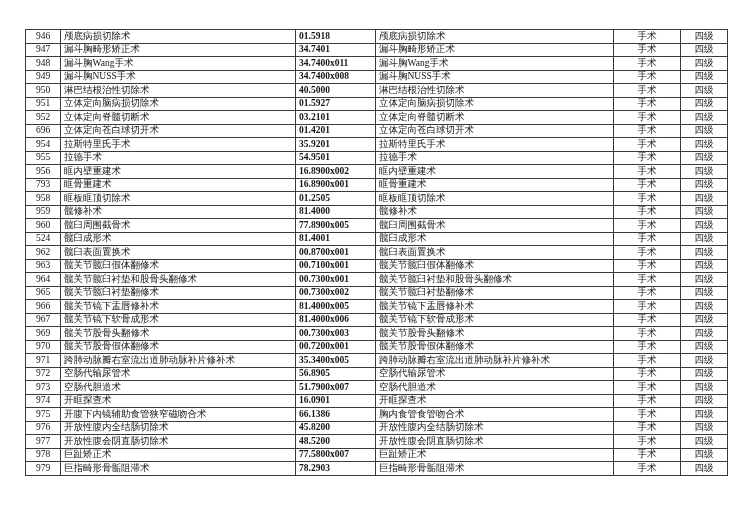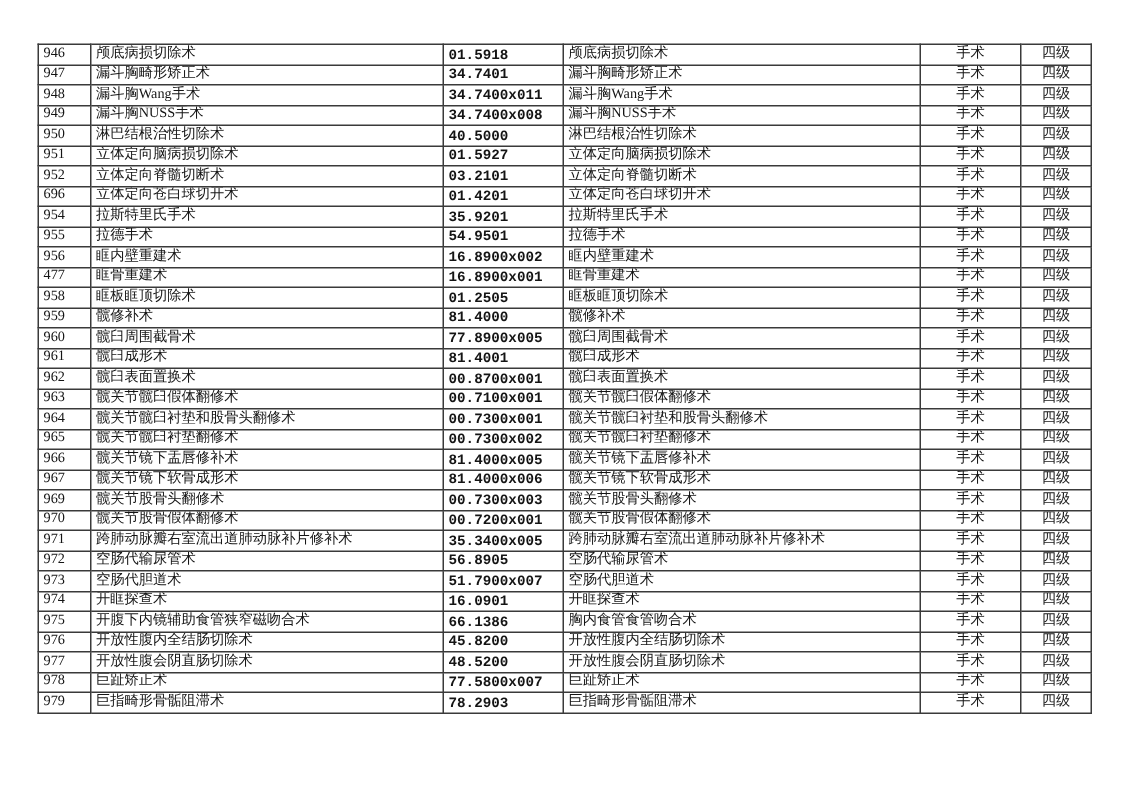--- a/index.html
+++ b/index.html
@@ -16,24 +16,24 @@
     border:1px solid #3a3a3a;
     height:12.5px;
     padding:0 3px;
     font-size:9.5px;
     line-height:1;
     color:#141414;
     overflow:hidden;
     white-space:nowrap;
     vertical-align:middle;
   }
-  td.num{text-align:left;font-size:9px;padding:0 1px;}
+  td.num{text-align:center;font-size:9px;padding:0 1px;}
   td.name{text-align:left;}
   td.code{
-    font-family:Liberation Mono, monospace;
+    font-family:Liberation Serif, serif;
     font-weight:bold;font-size:9px;letter-spacing:0;
   }
   td.center{text-align:center;}
 </style>
 </head>
 <body>
 
 <div class="page">
   <table class="proc">
     <colgroup>
@@ -127,21 +127,21 @@
         </tr>
         <tr>
           <td class="num">956</td>
           <td class="name">眶内壁重建术</td>
           <td class="code">16.8900x002</td>
           <td class="name">眶内壁重建术</td>
           <td class="center">手术</td>
           <td class="center">四级</td>
         </tr>
         <tr>
-          <td class="num">477</td>
+          <td class="num">793</td>
           <td class="name">眶骨重建术</td>
           <td class="code">16.8900x001</td>
           <td class="name">眶骨重建术</td>
           <td class="center">手术</td>
           <td class="center">四级</td>
         </tr>
         <tr>
           <td class="num">958</td>
           <td class="name">眶板眶顶切除术</td>
           <td class="code">01.2505</td>
@@ -159,21 +159,21 @@
         </tr>
         <tr>
           <td class="num">960</td>
           <td class="name">髋臼周围截骨术</td>
           <td class="code">77.8900x005</td>
           <td class="name">髋臼周围截骨术</td>
           <td class="center">手术</td>
           <td class="center">四级</td>
         </tr>
         <tr>
-          <td class="num">961</td>
+          <td class="num">524</td>
           <td class="name">髋臼成形术</td>
           <td class="code">81.4001</td>
           <td class="name">髋臼成形术</td>
           <td class="center">手术</td>
           <td class="center">四级</td>
         </tr>
         <tr>
           <td class="num">962</td>
           <td class="name">髋臼表面置换术</td>
           <td class="code">00.8700x001</td>

